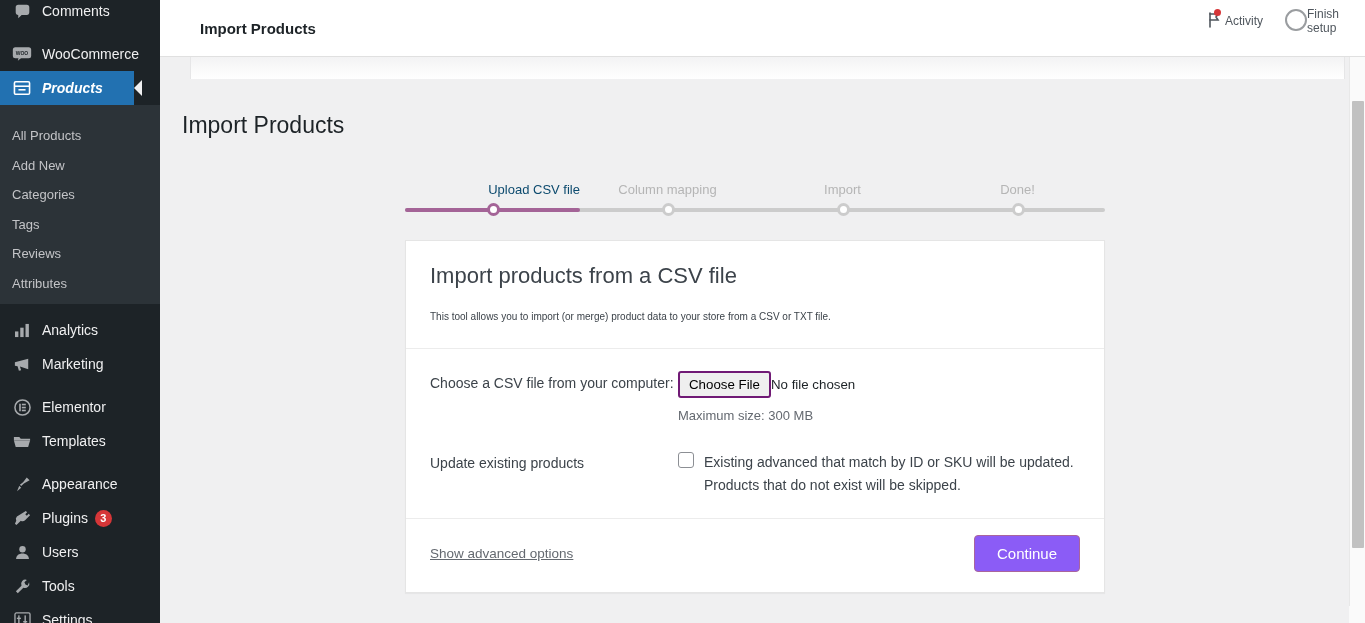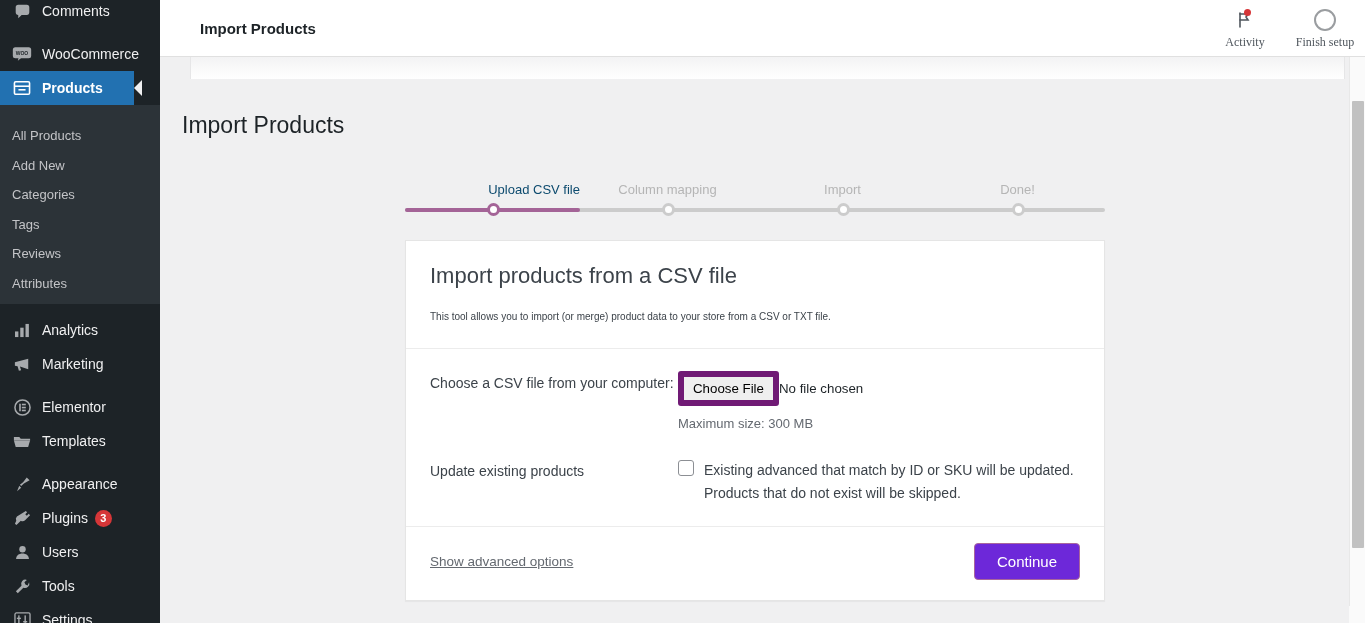--- a/index.html
+++ b/index.html
@@ -34,20 +34,21 @@
     display: inline-flex; align-items: center; justify-content: center;
     margin-right: 8px;
     color: #a7aaad;
     flex: 0 0 24px;
   }
   .nav-item.current {
     background: #2271b1;
     color: #fff;
     font-weight: 600;
     width: 134px;
+    font-style: italic;
   }
   .nav-item.current .ico { color: #fff; }
   .nav-item.current::after {
     content: "";
     position: absolute; right: -8px; top: 50%;
     margin-top: -8px;
     border: 8px solid transparent;
     border-right-color: #f0f0f1;
   }
   .submenu {
@@ -92,25 +93,24 @@
     color: #1d2327;
   }
   .topbar-right {
     margin-left: auto;
     display: flex; align-items: flex-start;
     height: 57px;
     padding-top: 7px;
   }
   .tb-action {
     width: 80px;
-    display: flex; flex-direction: column;
+    display: flex; flex-direction: row;
     align-items: center; justify-content: flex-start;
     color: #50575e;
     font-size: 12px;
-    font-family: Liberation Serif, serif;
   }
   .tb-action .glyph {
     position: relative;
     height: 26px;
     display: flex; align-items: center; justify-content: center;
     margin-bottom: 2px;
   }
   .tb-dot {
     position: absolute; right: 4px; top: 2px;
     width: 7px; height: 7px; border-radius: 50%;
@@ -223,21 +223,21 @@
     line-height: 1.65;
     padding-top: 1px;
   }
   .form-field { flex: 1; }
   .file-line { display: flex; align-items: center; }
   .choose-file {
     font-family: "Liberation Sans", sans-serif;
     font-size: 13.3px;
     color: #000;
     background: #efefef;
-    border: 6px solid #701a75;
+    border: 2px solid #701a75;
     border-radius: 3px;
     padding: 2px 9px;
     line-height: 1.45;
     cursor: default;
   }
   .file-name {
     font-size: 13.3px;
     color: #1d2327;
   }
   .hint {
@@ -267,21 +267,21 @@
     align-items: center;
   }
   .adv-link {
     font-size: 13.5px;
     color: #646970;
     text-decoration: underline;
     cursor: pointer;
   }
   .continue-btn {
     margin-left: auto;
-    background: #6d28d9;
+    background: #8b5cf6;
     border: 1px solid #a9659d;
     color: #fff;
     font-size: 15px;
     font-family: "Liberation Sans", sans-serif;
     padding: 9px 22px;
     border-radius: 4px;
     cursor: default;
   }
 
   

